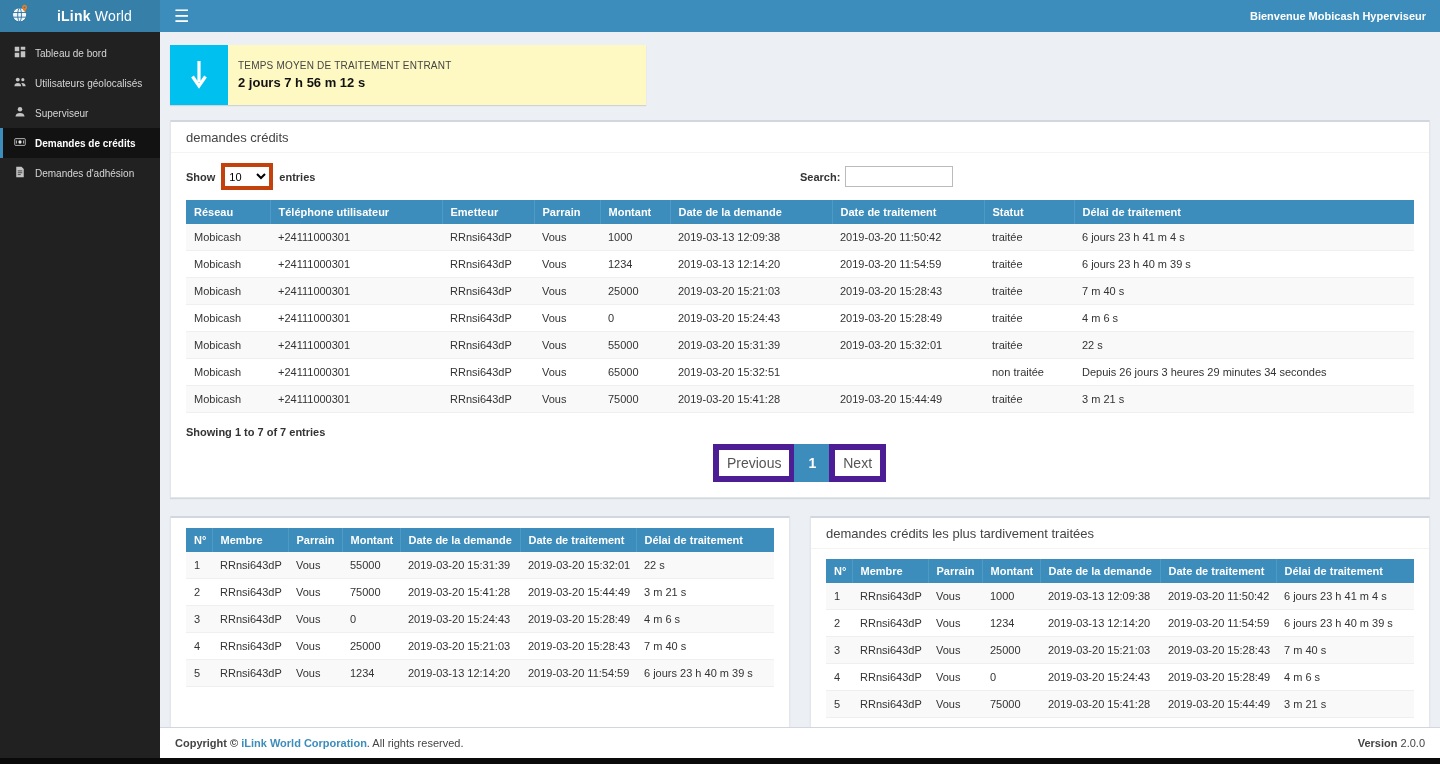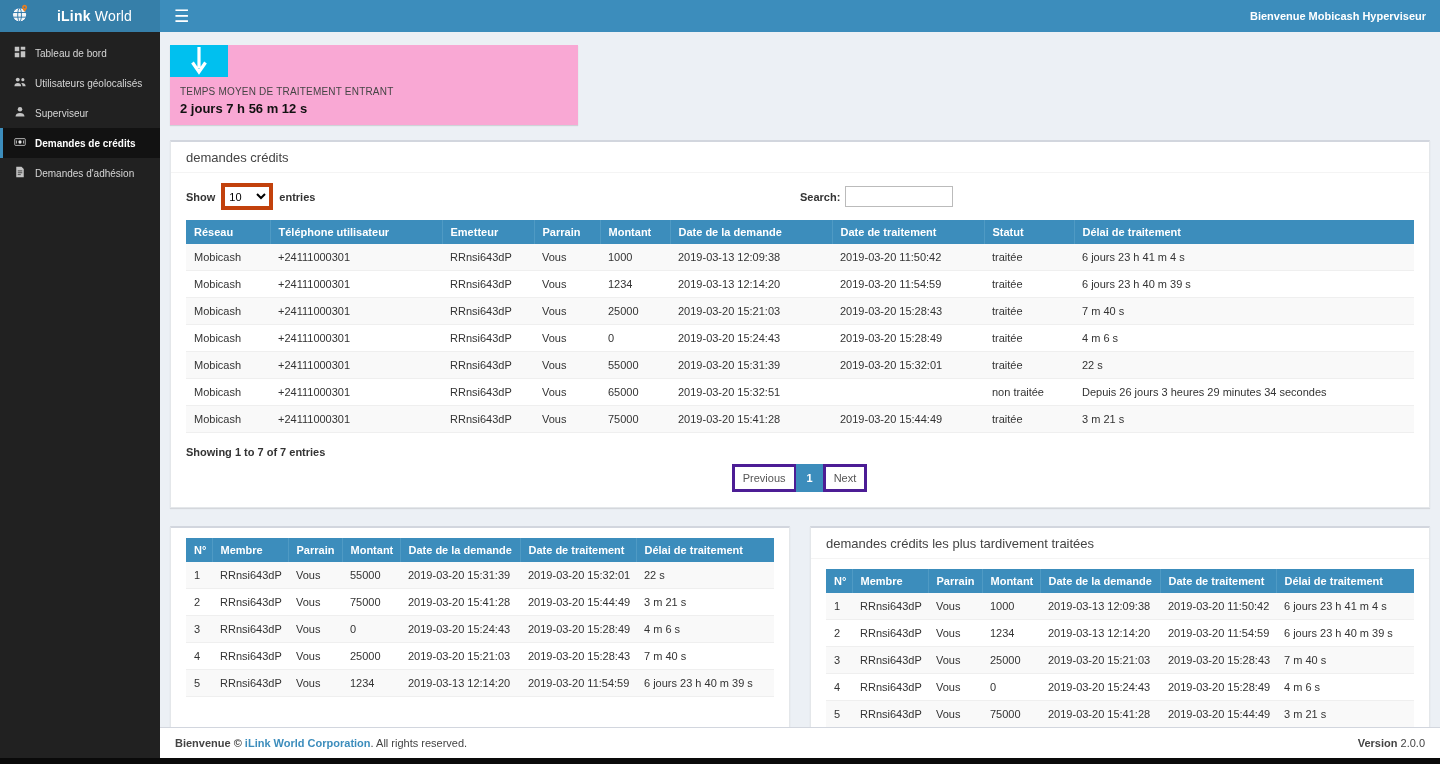--- a/index.html
+++ b/index.html
@@ -22,21 +22,21 @@
   .body-wrap { flex:1; display:flex; min-height:0; }
   .sidebar { width:160px; flex-shrink:0; background:#212121; padding-top:6px; }
   .side-item { height:30px; display:flex; align-items:center; gap:9px; padding:0 8px 0 11px; color:#d6d6d6; font-size:10px; white-space:nowrap; cursor:pointer; border-left:3px solid transparent; }
   .side-item svg { flex-shrink:0; opacity:.9; }
   .side-item.active { background:#121212; color:#fff; border-left-color:#3c8dbc; font-weight:bold; }
 
   .content-wrap { flex:1; display:flex; flex-direction:column; min-width:0; }
   .content { flex:1; padding:13px 10px 0; overflow:hidden; }
 
   
-  .info-box { width:408px; min-height:60px; background:#f9a8d4; display:flex; box-shadow:0 1px 1px rgba(0,0,0,.12); margin-bottom:15px;flex-direction:column; }
+  .info-box { width:476px; min-height:60px; background:#fef9c3; display:flex; box-shadow:0 1px 1px rgba(0,0,0,.12); margin-bottom:15px; }
   .info-box-icon { width:58px; flex-shrink:0; background:#00c0ef; color:#fff; display:flex; align-items:center; justify-content:center; }
   .info-box-content { padding:9px 10px; display:flex; flex-direction:column; justify-content:center; }
   .info-box-text { font-size:10px; color:#444; text-transform:uppercase; letter-spacing:.2px; }
   .info-box-number { font-size:13px; font-weight:bold; color:#111; margin-top:4px; }
 
   
   .box { background:#fff; border:1px solid #e4e7ea; border-top:2px solid #d2d6de; box-shadow:0 1px 1px rgba(0,0,0,.1); margin-bottom:18px; }
   .box-header { padding:8px 15px 7px; border-bottom:1px solid #f4f4f4; }
   .box-title { font-size:13px; font-weight:normal; color:#444; }
   .box-body { padding:10px 15px 15px; }
@@ -51,21 +51,21 @@
   
   table.dt { width:100%; border-collapse:collapse; table-layout:fixed; font-size:11px; color:#333; }
   table.dt thead th { background:#3c8dbc; color:#fff; text-align:left; font-weight:bold; padding:6px 8px; border-right:1px solid #4f9ac4; white-space:nowrap; overflow:hidden; cursor:pointer; }
   table.dt thead th:last-child { border-right:none; }
   table.dt tbody td { padding:7px 8px; border-bottom:1px solid #efefef; white-space:nowrap; overflow:hidden; }
   table.dt tbody tr:nth-child(odd) { background:#f9f9f9; }
   table.dt tbody tr:nth-child(even) { background:#fff; }
 
   .dt-info { font-size:11px; font-weight:bold; color:#333; margin-top:13px; }
   .dt-paginate { text-align:center; margin-top:6px; }
-  .pg-btn { display:inline-block; padding:5px 8px; font-size:11px; color:#555; background:#fff; border:3px solid #4c1d95; margin-left:-1px; cursor:pointer; text-decoration:none; }
+  .pg-btn { display:inline-block; padding:5px 8px; font-size:14px; color:#555; background:#fff; border:6px solid #4c1d95; margin-left:-1px; cursor:pointer; text-decoration:none; }
   .pg-btn.active { background:#3c8dbc; border-color:#3c8dbc; color:#fff; font-weight:bold; }
 
   
   .bottom-panels { display:flex; gap:20px; }
   .bottom-panels .box { flex:1; margin-bottom:0; min-width:0; }
 
   
   .main-footer { background:#fff; border-top:1px solid #d2d6de; padding:9px 15px; font-size:11px; color:#444; display:flex; justify-content:space-between; align-items:center; flex-shrink:0; }
   .main-footer a { color:#3c8dbc; font-weight:bold; text-decoration:none; cursor:pointer; }
   .bottom-strip { height:6px; background:#0a0a0a; }
@@ -438,21 +438,21 @@
                     </tr>
                   </tbody>
               </table>
             </div>
           </section>
         </div>
 
       </div>
 
       <footer class="main-footer">
-        <span><b>Bienvenue ©</b> <a>iLink World Corporation</a><span>. All rights reserved.</span></span>
+        <span><b>Copyright ©</b> <a>iLink World Corporation</a><span>. All rights reserved.</span></span>
         <span><b>Version</b> <span>2.0.0</span></span>
       </footer>
     </main>
 
   </div>
 </div>
 
 <div class="bottom-strip"></div>
 
 </body></html>

